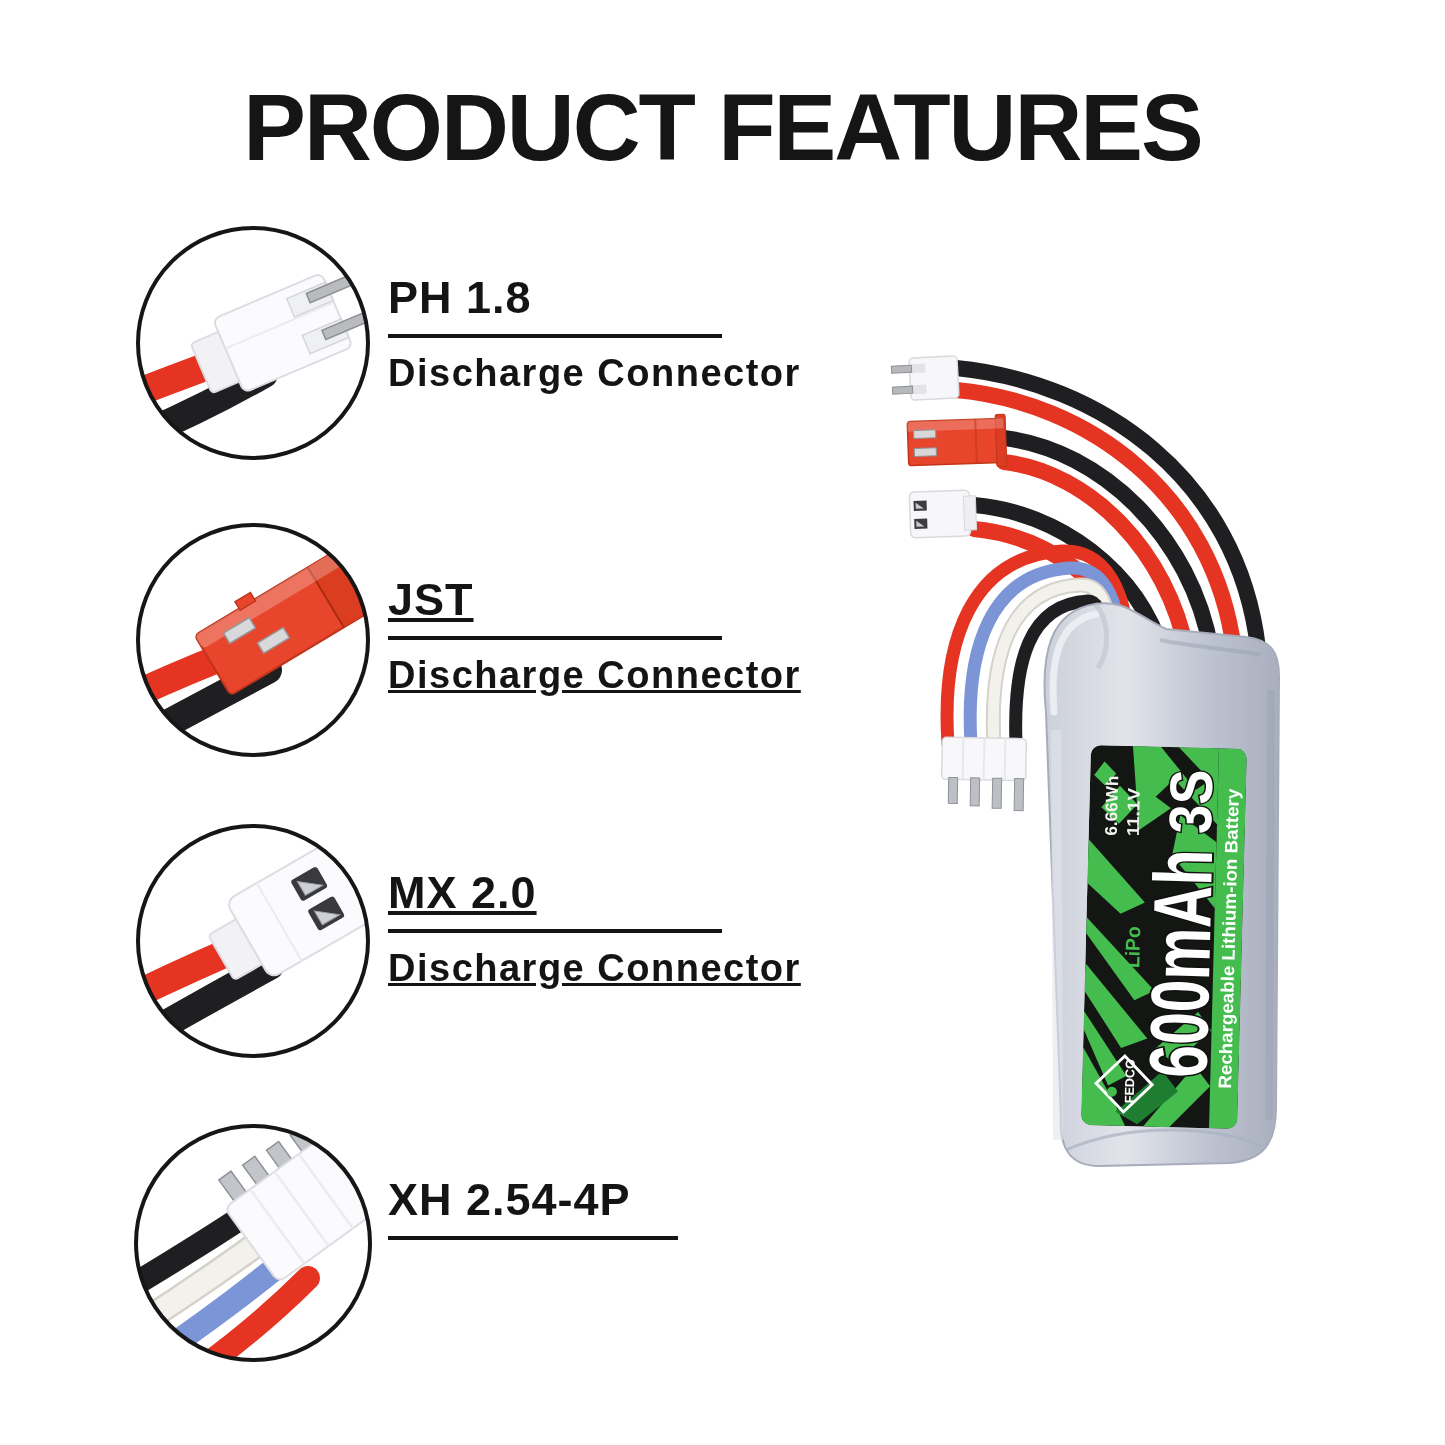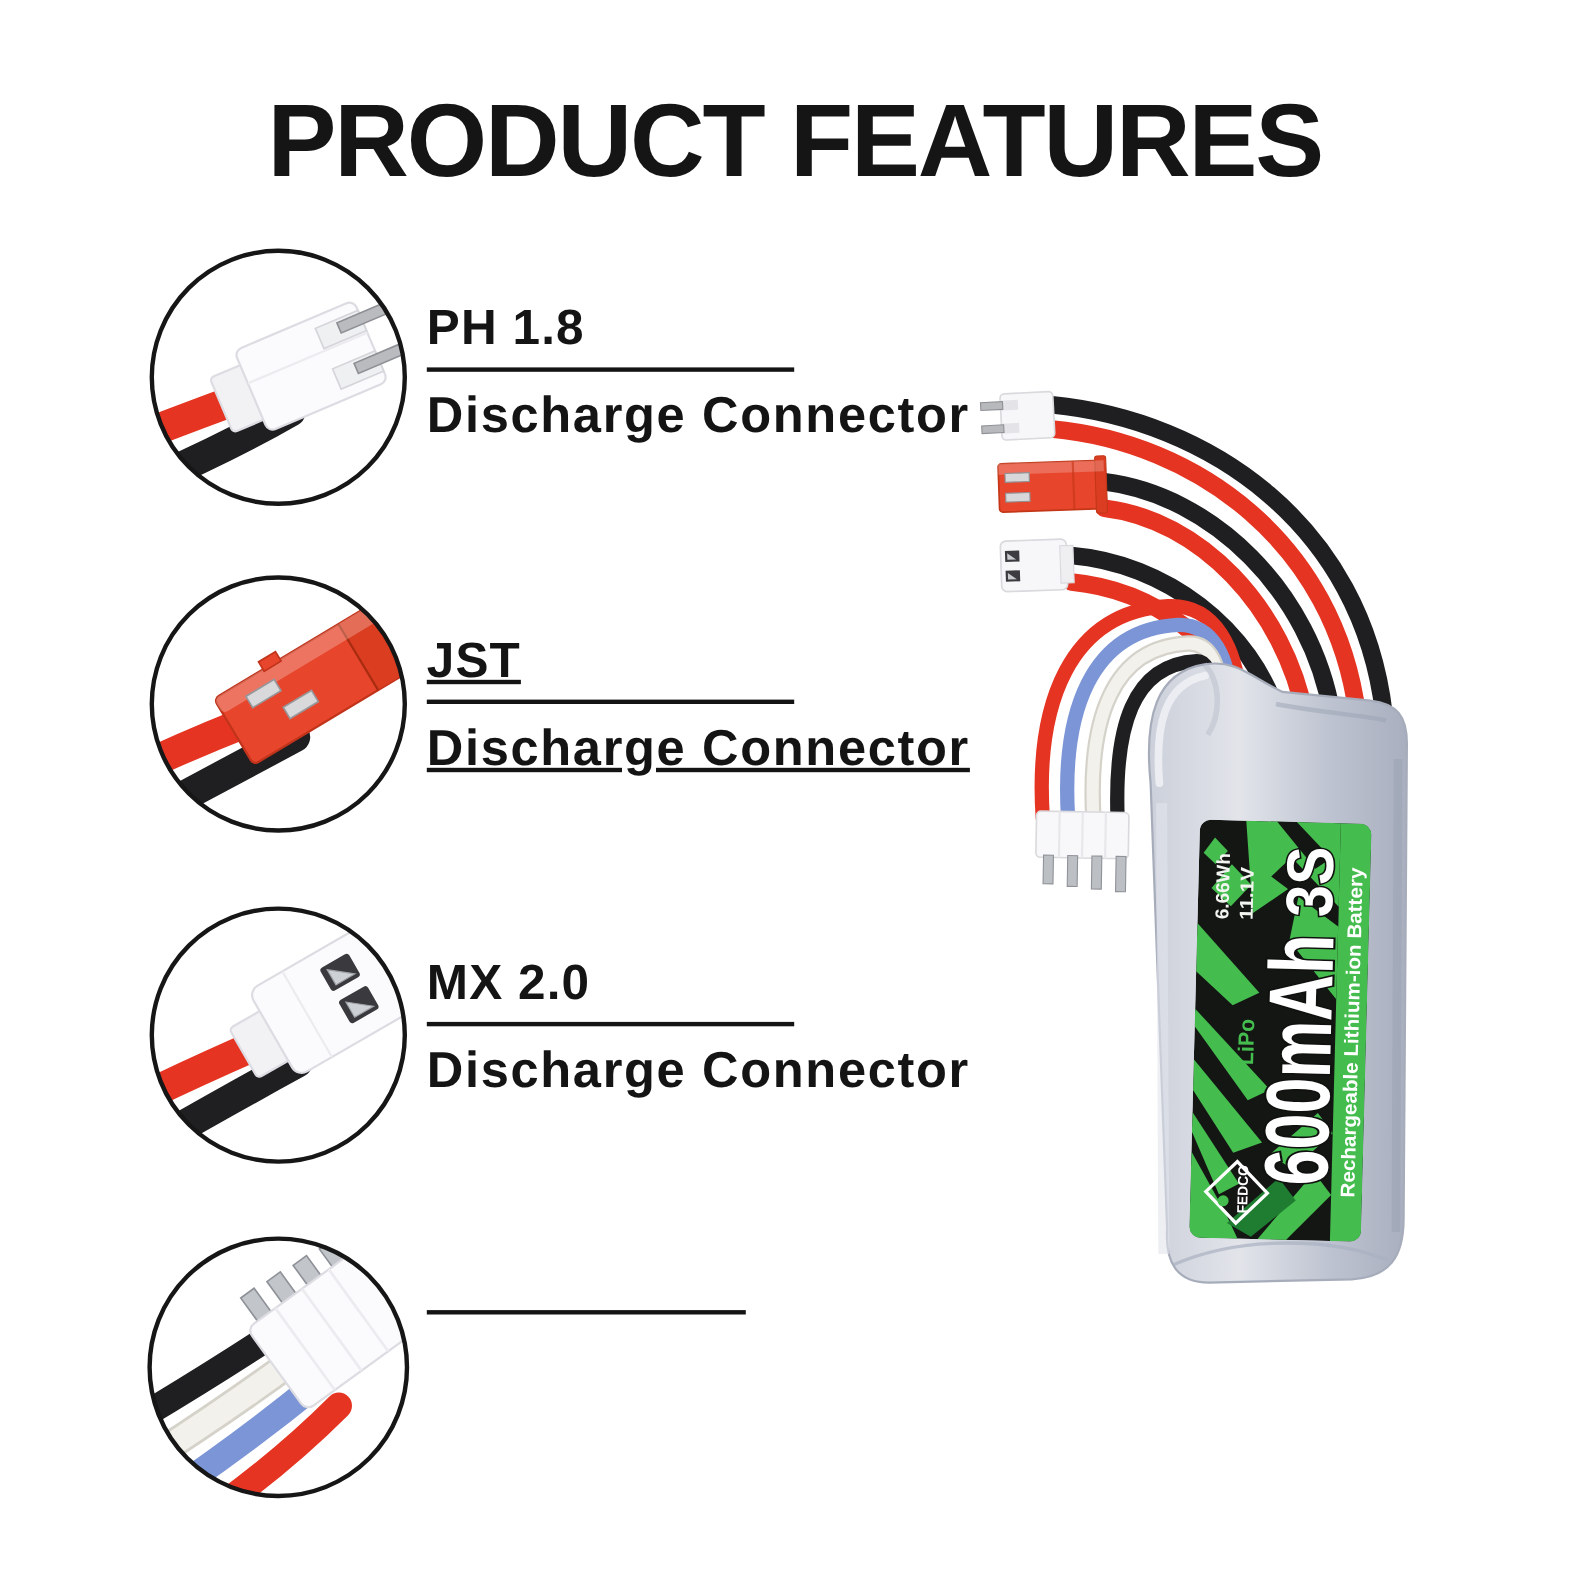--- a/index.html
+++ b/index.html
@@ -5,22 +5,22 @@
   html,body{margin:0;padding:0;background:#fff;}
   .page{position:relative;width:1445px;height:1445px;background:#ffffff;overflow:hidden;
         font-family:"Liberation Sans",sans-serif;color:#141414;border-radius:23px;}
   .title{position:absolute;top:74px;left:0;width:100%;margin:0;text-align:center;
          font-size:94px;font-weight:bold;letter-spacing:-2px;color:#151515;white-space:nowrap;}
   .art{position:absolute;left:0;top:0;width:1445px;height:1445px;}
   .art text{font-family:"Liberation Sans",sans-serif;font-weight:bold;}
   .feature{position:absolute;left:388px;}
   .fname{font-size:45px;font-weight:bold;letter-spacing:1px;line-height:1;white-space:nowrap;}
   .fline{height:4px;background:#141414;margin:14px 0 16px 0;width:334px;}
-  .fdesc{font-size:46px;font-weight:bold;letter-spacing:1.5px;line-height:1;white-space:nowrap;}
-  .f1{top:275px;} .f2{top:577px;text-decoration:underline;} .f3{top:870px;} .f4{top:1177px;}
+  .fdesc{font-size:38px;font-weight:bold;letter-spacing:1.5px;line-height:1;white-space:nowrap;}
+  .f1{top:275px;} .f2{top:577px;text-decoration:underline;} .f3{top:870px;text-decoration:underline;} .f4{top:1177px;}
   .f4 .fline{width:290px;}
 </style>
 </head>
 <body>
 
 <div class="page">
 
   <h1 class="title">PRODUCT FEATURES</h1>
 
   <div class="feature f1">
@@ -32,20 +32,21 @@
     <div class="fname">JST</div>
     <div class="fline"></div>
     <div class="fdesc">Discharge Connector</div>
   </div>
   <div class="feature f3">
     <div class="fname">MX 2.0</div>
     <div class="fline"></div>
     <div class="fdesc">Discharge Connector</div>
   </div>
   <div class="feature f4">
+    <div class="fname">XH 2.54-4P</div>
     <div class="fline"></div>
   </div>
 
   <svg class="art" viewBox="0 0 1445 1445">
     <defs>
       <clipPath id="c1">
           <circle cx="253" cy="343" r="115"></circle>
         </clipPath>
       <clipPath id="c2">
           <circle cx="253" cy="640" r="115"></circle>

